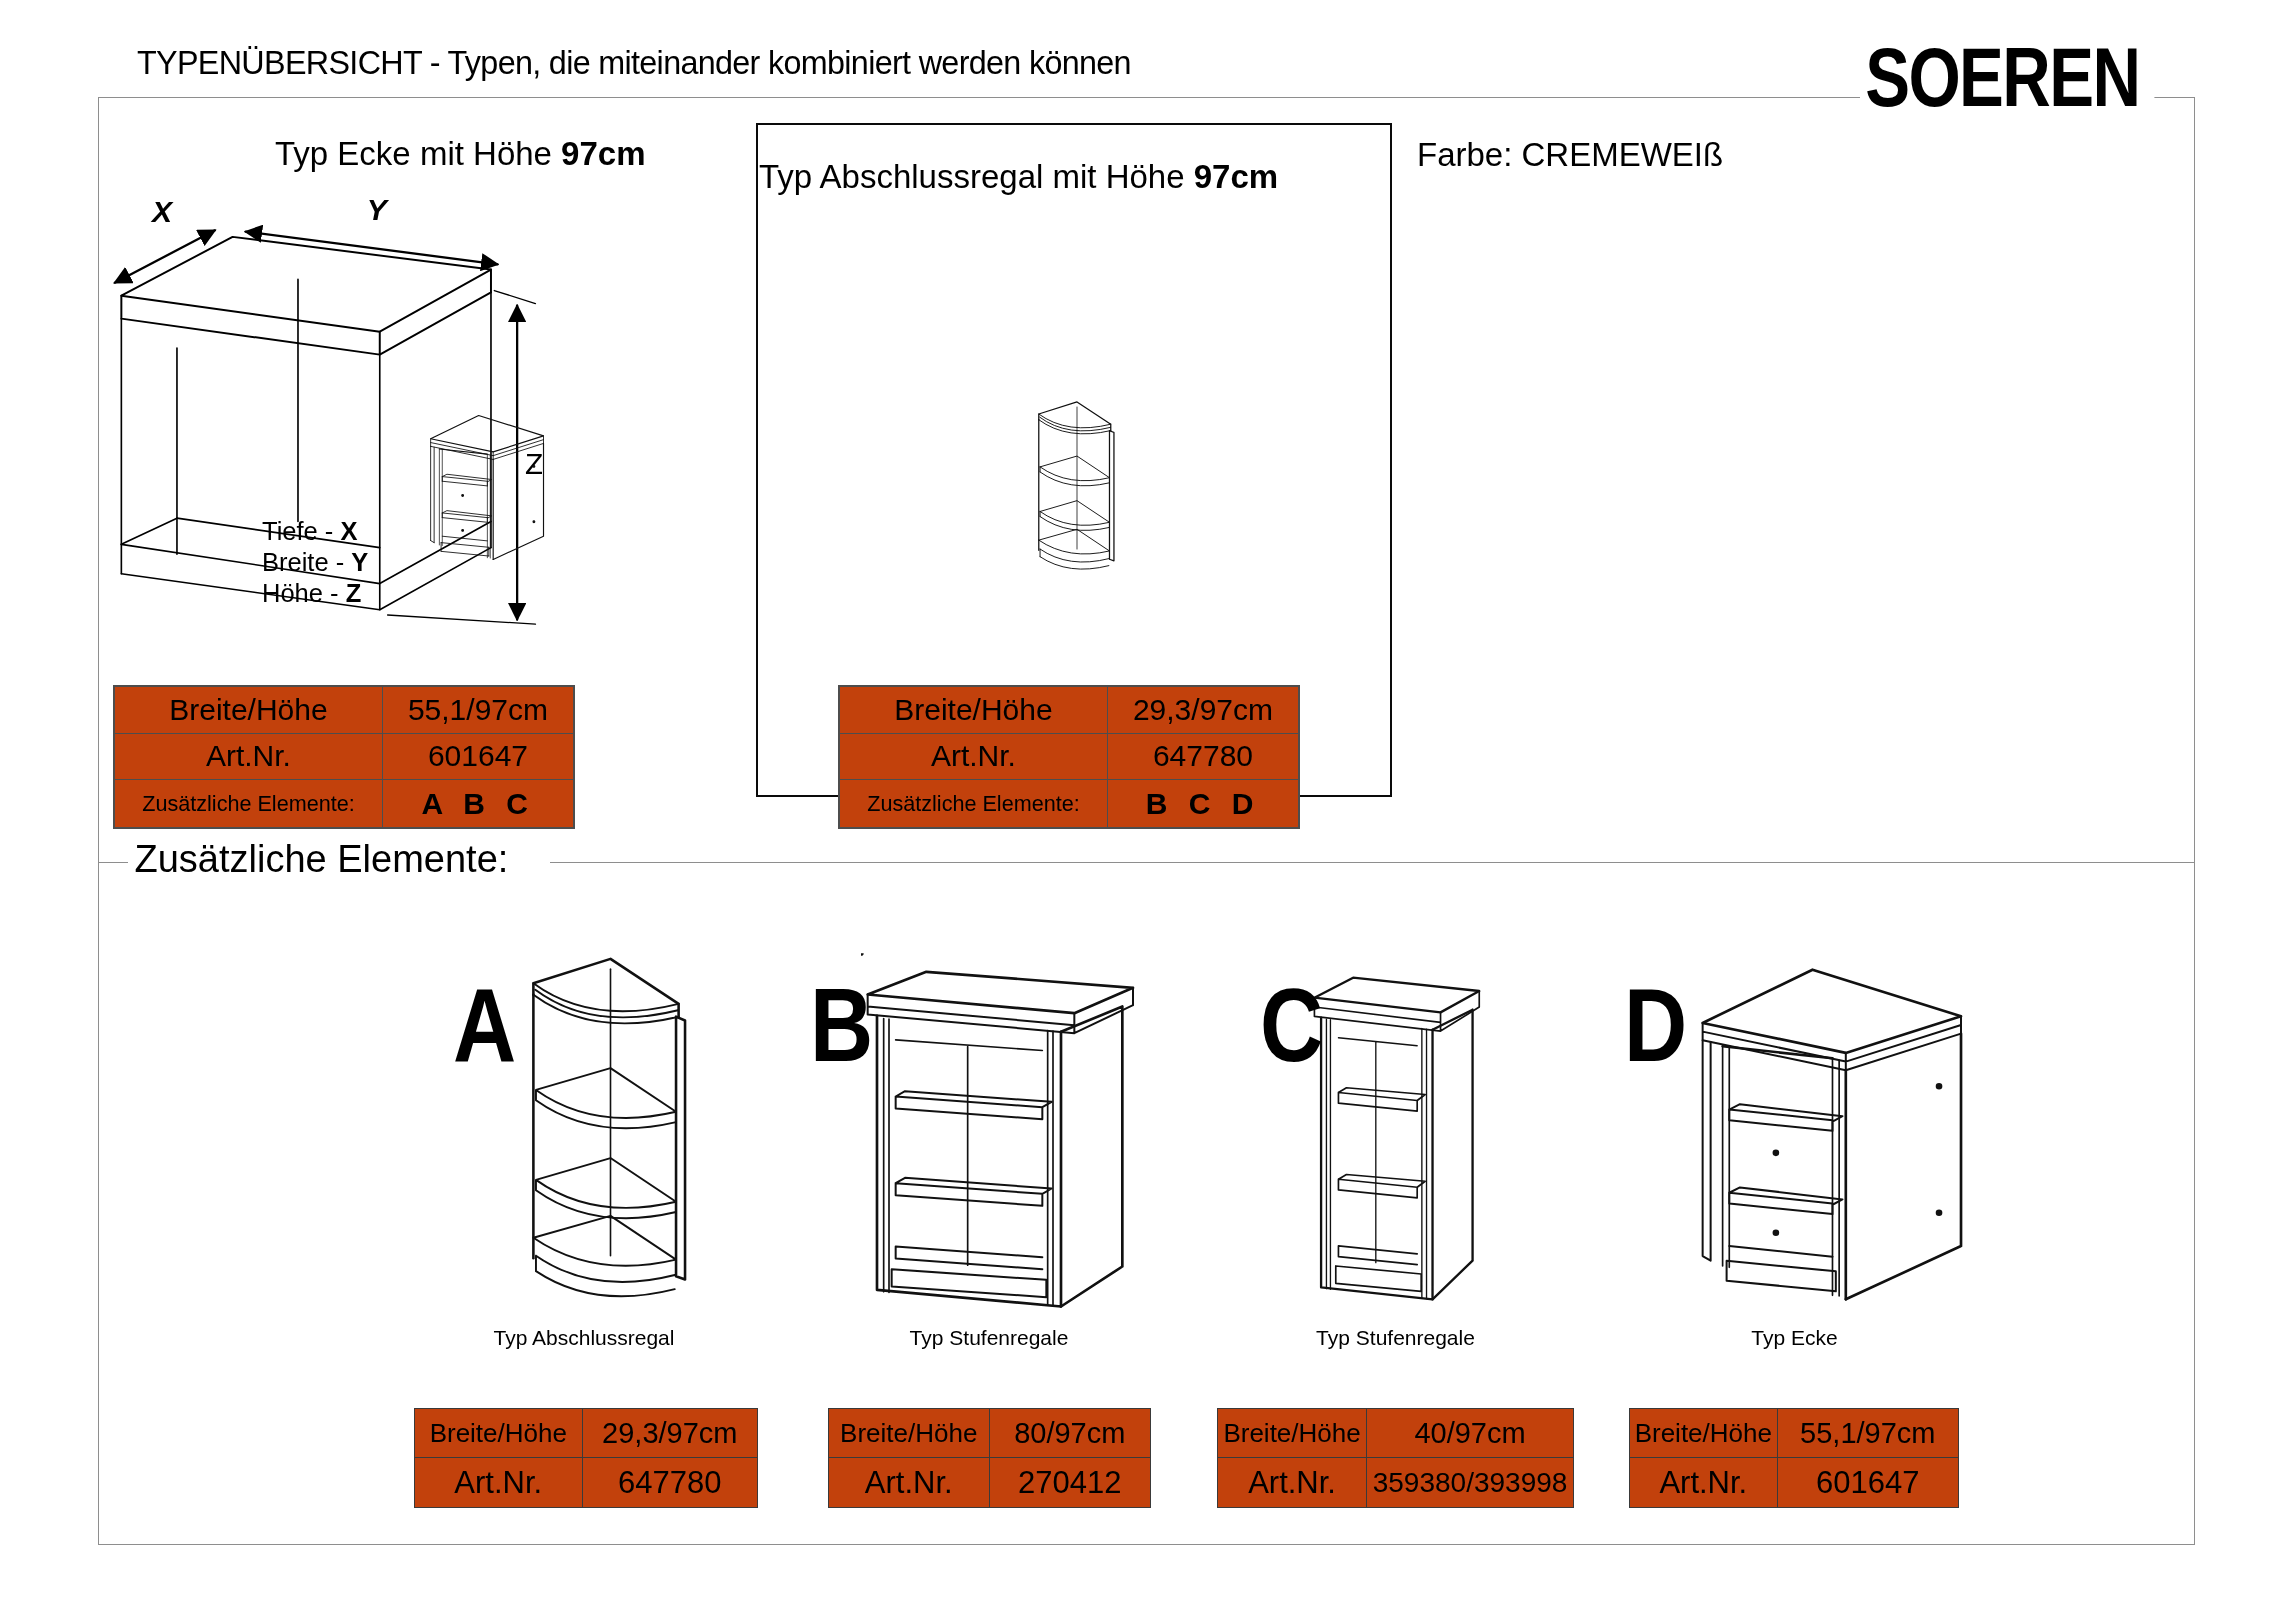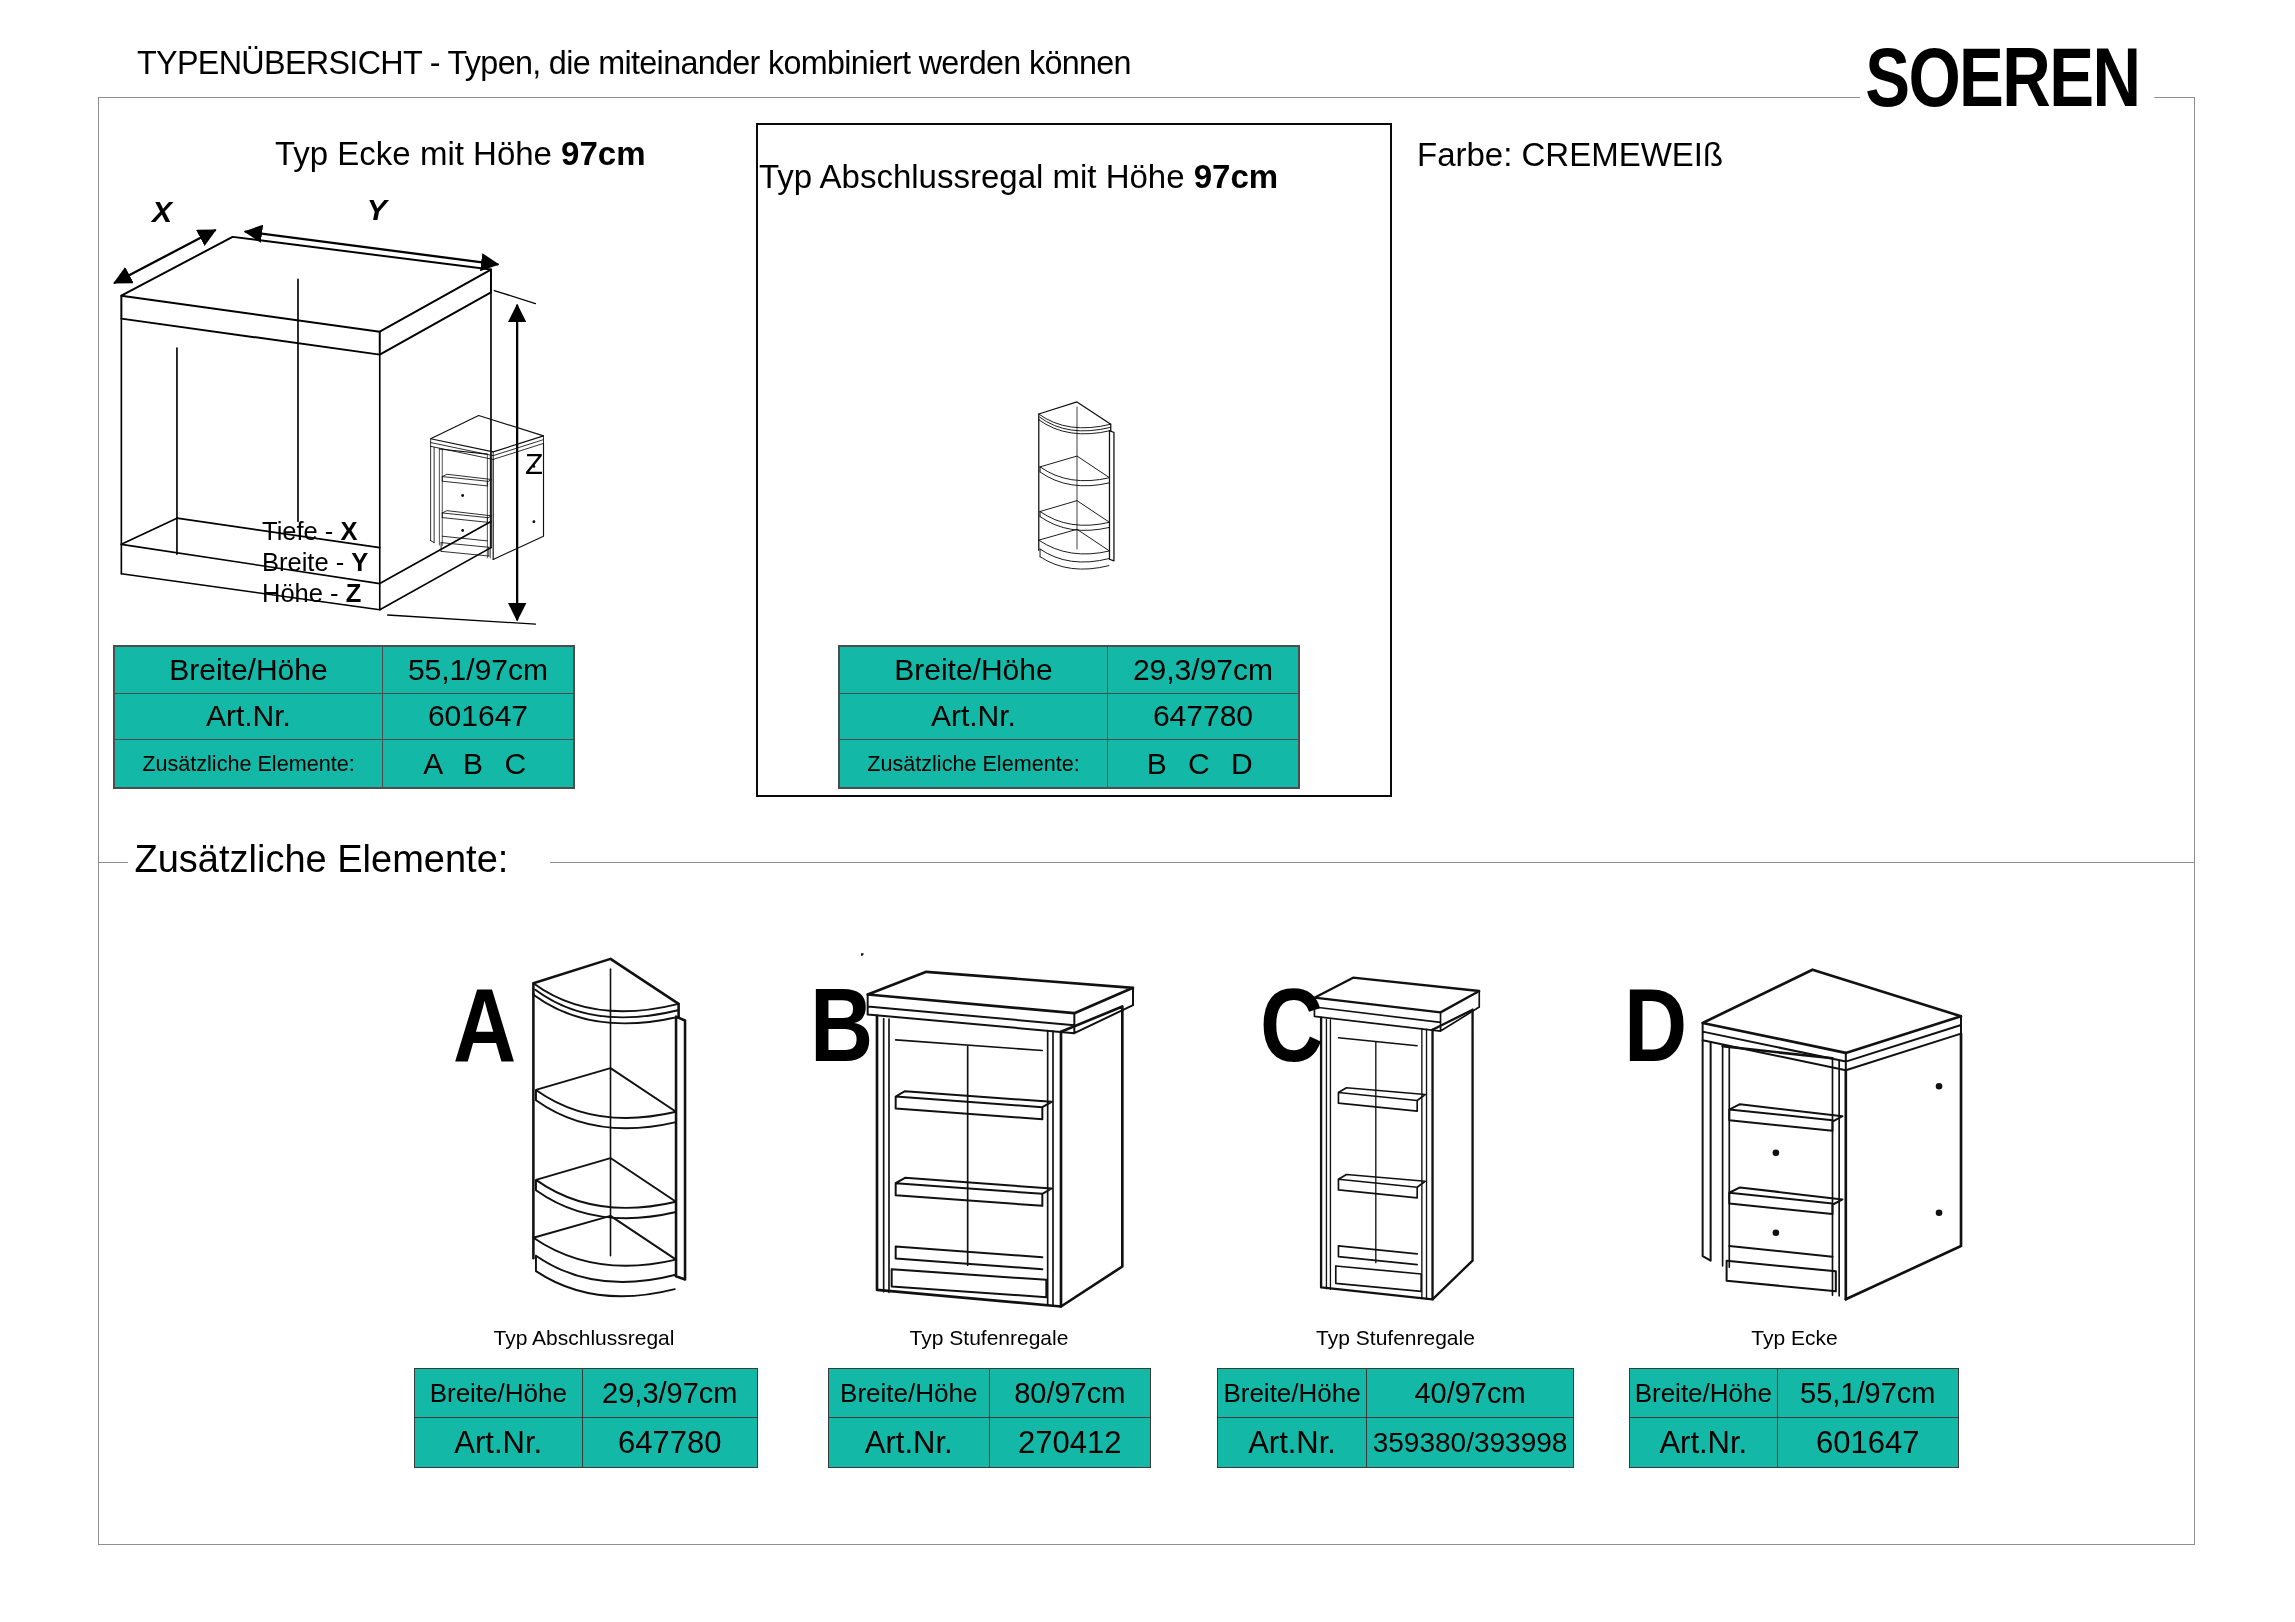--- a/index.html
+++ b/index.html
@@ -21,32 +21,32 @@
   
   .sec-heading{font-size:33px;white-space:nowrap;z-index:3;}
   #sec1-heading{left:275px;top:135px;width:458px;}
   #sec2-heading{left:759px;top:135px;width:627px;margin-top:23px;}
   #farbe-note{left:1417px;top:136px;font-size:33px;white-space:nowrap;}
 
   
   #dim-legend{left:262px;top:516px;width:156px;font-size:25.5px;line-height:31px;z-index:3;}
 
   
-  .tbl{position:absolute;display:grid;background:#14b8a6;z-index:3;}
+  .tbl{position:absolute;display:grid;background:#c2410c;z-index:3;margin-top:40px;}
   .tbl-top{border:2px solid #4d4d4d;grid-template-columns:58.5% 41.5%;grid-auto-rows:1fr;}
   .tbl-bot{border:1.3px solid #3a3a3a;grid-auto-rows:1fr;}
   .cell{display:flex;align-items:center;justify-content:center;white-space:nowrap;}
   .br{border-right:1.3px solid #4d4d4d;}
   .bb{border-bottom:1.3px solid #4d4d4d;}
   .tbl-bot .br{border-right:1.3px solid #3a3a3a;}
   .tbl-bot .bb{border-bottom:1.3px solid #3a3a3a;}
   .f-lbl{font-size:30px;}
   .f-lbl-sm{font-size:21.6px;}
   .f-val{font-size:30px;}
-  .f-val-bold{font-size:30px;font-weight:normal;letter-spacing:6.5px;}
+  .f-val-bold{font-size:30px;font-weight:bold;letter-spacing:6.5px;}
   .f-b-lbl1{font-size:26px;}
   .f-b-val1{font-size:29px;}
   .f-b-lbl2{font-size:31px;}
   .f-b-val2{font-size:31px;}
   .f-b-val-sm{font-size:28px;}
 
   #tbl-ecke{left:113px;top:645px;width:458px;height:140px;}
   #tbl-abschluss{left:838px;top:645px;width:458px;height:140px;}
   #tbl-a{left:414px;top:1368px;width:342px;height:98px;grid-template-columns:49% 51%;}
   #tbl-b{left:828px;top:1368px;width:321px;height:98px;grid-template-columns:50% 50%;}

